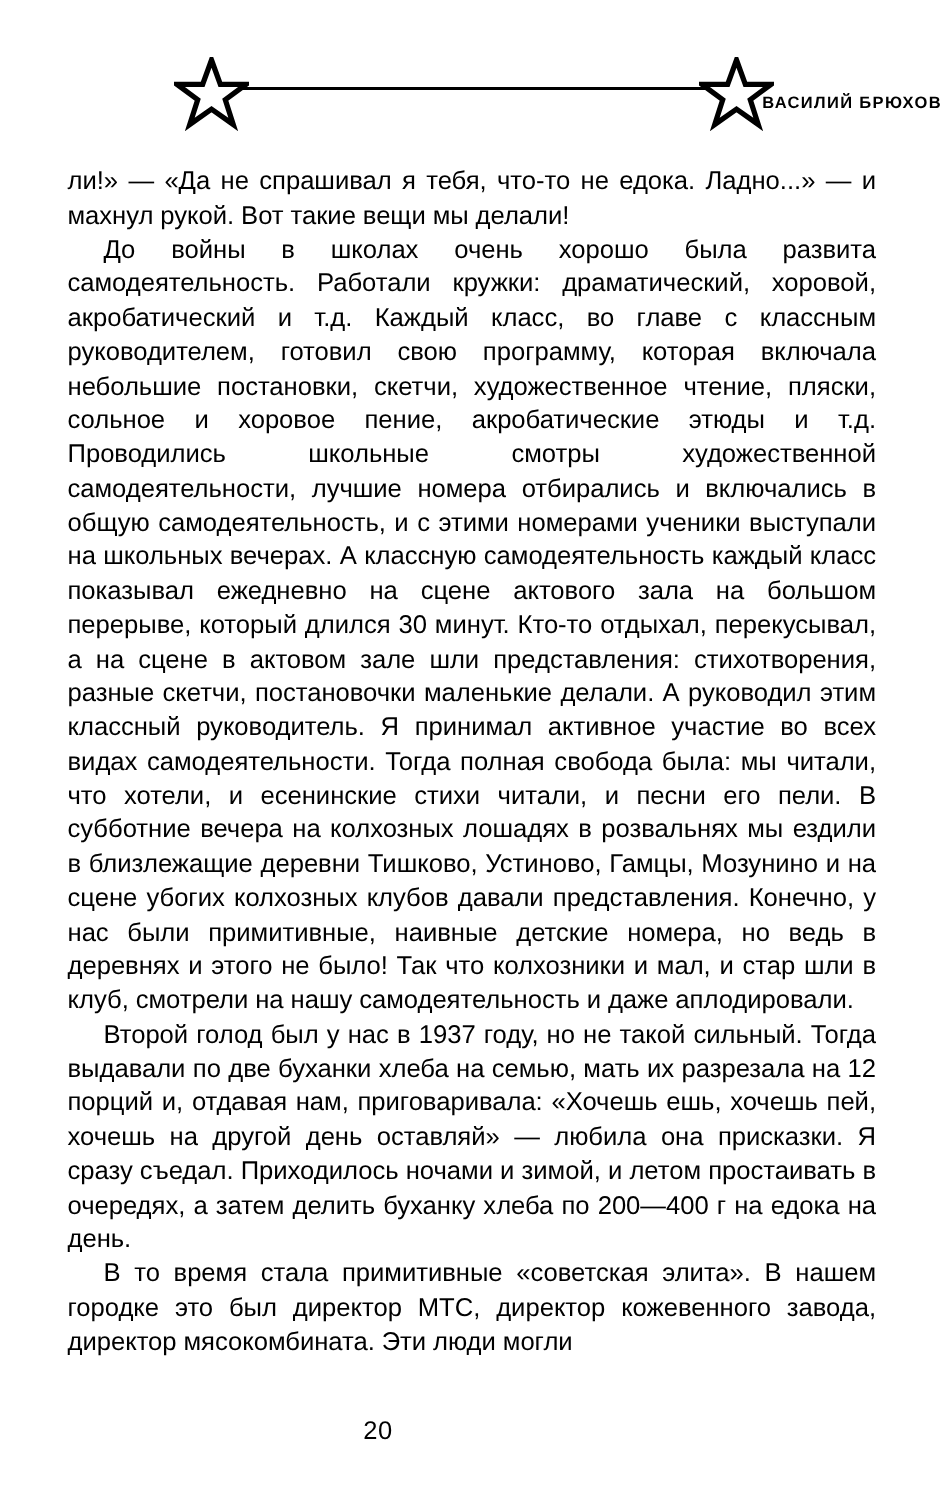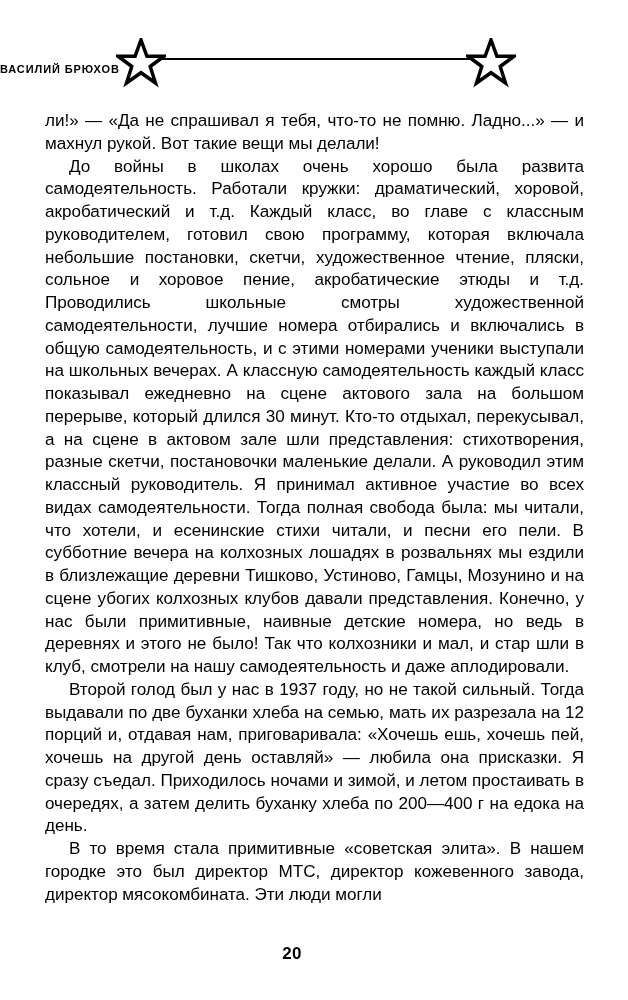--- a/index.html
+++ b/index.html
@@ -43,21 +43,21 @@
   }
   .star.left  { left: 116px; }
   .star.right { left: 466px; }
   .star svg { display: block; width: 50px; height: 50px; }
 
   .head-title {
     position: absolute;
     left: 0;
     top: 24px;
     width: 628px;
-    text-align: left;
+    text-align: right;
     font-size: 11px;
     font-weight: bold;
     letter-spacing: 0.9px;
     line-height: 14px;
     white-space: nowrap;
   }
 
   
   .page-body {
     position: absolute;
@@ -79,23 +79,22 @@
   .para.indent { text-indent: 24px; }
 
   
   .folio {
     position: absolute;
     left: 0;
     top: 944px;
     width: 504px;
     text-align: center;
     font-size: 17px;
-    font-weight: bold;
+    font-weight: normal;
     letter-spacing: 0.3px;
-    margin-left: 40px;
   }
 </style>
 </head>
 <body>
 
 <div class="running-head">
 
   <div class="rule"></div>
 
   <div class="star left">
@@ -107,19 +106,19 @@
   <div class="star right">
     <svg viewBox="0 0 100 100" xmlns="http://www.w3.org/2000/svg">
       <polygon points="50,4 61.8,36.5 96,36.5 68.4,57 79,90 50,69.5 21,90 31.6,57 4,36.5 38.2,36.5" fill="#ffffff" stroke="#000000" stroke-width="7" stroke-linejoin="miter"></polygon>
     </svg>
   </div>
 
   <div class="head-title">ВАСИЛИЙ БРЮХОВ</div>
 </div>
 
 <div class="page-body">
-  <p class="para">ли!» — «Да не спрашивал я тебя, что-то не помню. Ладно...» — и махнул рукой. Вот такие вещи мы делали!</p>
+  <p class="para">ли!» — «Да не спрашивал я тебя, что-то не едока. Ладно...» — и махнул рукой. Вот такие вещи мы делали!</p>
   <p class="para indent">До войны в школах очень хорошо была развита самодеятельность. Работали кружки: драматический, хоровой, акробатический и т.д. Каждый класс, во главе с классным руководителем, готовил свою программу, которая включала небольшие постановки, скетчи, художественное чтение, пляски, сольное и хоровое пение, акробатические этюды и т.д. Проводились школьные смотры художественной самодеятельности, лучшие номера отбирались и включались в общую самодеятельность, и с этими номерами ученики выступали на школьных вечерах. А классную самодеятельность каждый класс показывал ежедневно на сцене актового зала на большом перерыве, который длился 30 минут. Кто-то отдыхал, перекусывал, а на сцене в актовом зале шли представления: стихотворения, разные скетчи, постановочки маленькие делали. А руководил этим классный руководитель. Я принимал активное участие во всех видах самодеятельности. Тогда полная свобода была: мы читали, что хотели, и есенинские стихи читали, и песни его пели. В субботние вечера на колхозных лошадях в розвальнях мы ездили в близлежащие деревни Тишково, Устиново, Гамцы, Мозунино и на сцене убогих колхозных клубов давали представления. Конечно, у нас были примитивные, наивные детские номера, но ведь в деревнях и этого не было! Так что колхозники и мал, и стар шли в клуб, смотрели на нашу самодеятельность и даже аплодировали.</p>
   <p class="para indent">Второй голод был у нас в 1937 году, но не такой сильный. Тогда выдавали по две буханки хлеба на семью, мать их разрезала на 12 порций и, отдавая нам, приговаривала: «Хочешь ешь, хочешь пей, хочешь на другой день оставляй» — любила она присказки. Я сразу съедал. Приходилось ночами и зимой, и летом простаивать в очередях, а затем делить буханку хлеба по 200—400 г на едока на день.</p>
   <p class="para indent">В то время стала примитивные «советская элита». В нашем городке это был директор МТС, директор кожевенного завода, директор мясокомбината. Эти люди могли</p>
 </div>
 
 <div class="folio">20</div>
 
 </body></html>

